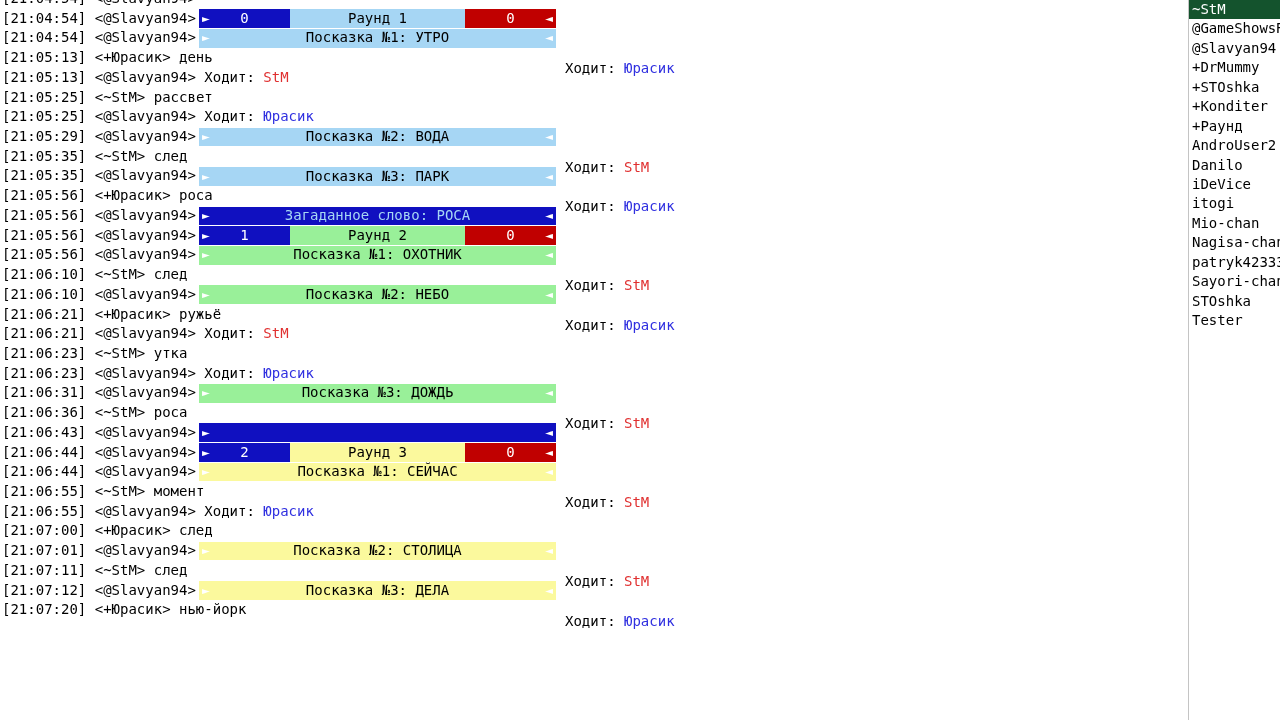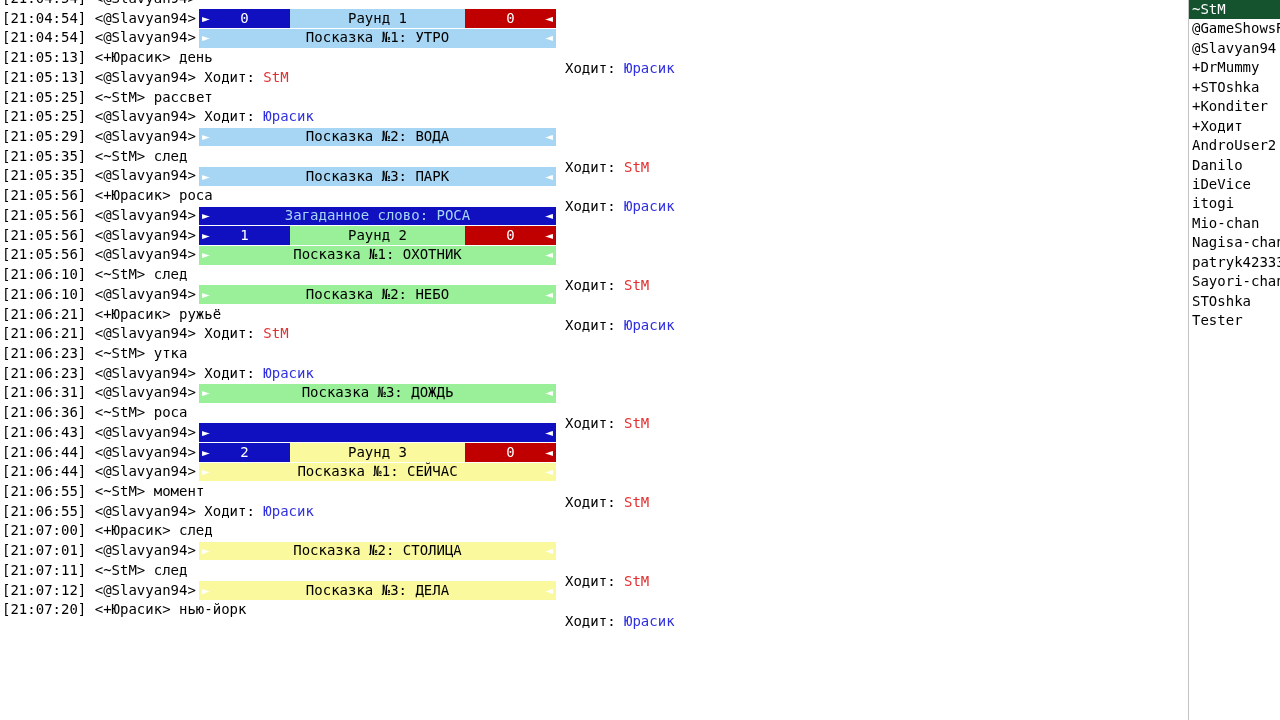--- a/index.html
+++ b/index.html
@@ -70,21 +70,21 @@
     <div class="row"><span class="prefix"><span>[21:07:20] </span><span>&lt;+Юрасик&gt; </span></span><span class="msg">нью-йорк</span></div>
   </div>
 <div id="splitter" style="position:absolute;left:1186px;top:0;width:4px;height:720px;"></div>
 <div id="userlist" style="border-left-color: rgb(196, 196, 196);">
     <div class="user selected" style="background: #14532d; color: rgb(255, 255, 255);">~StM</div>
     <div class="user">@GameShowsR</div>
     <div class="user">@Slavyan94</div>
     <div class="user">+DrMummy</div>
     <div class="user">+STOshka</div>
     <div class="user">+Konditer</div>
-    <div class="user">+Ходит</div>
+    <div class="user">+Раунд</div>
     <div class="user">AndroUser2</div>
     <div class="user">Danilo</div>
     <div class="user">iDeVice</div>
     <div class="user">itogi</div>
     <div class="user">Mio-chan</div>
     <div class="user">Nagisa-chan</div>
     <div class="user">patryk42333</div>
     <div class="user">Sayori-chan</div>
     <div class="user">STOshka</div>
     <div class="user">Tester</div>

